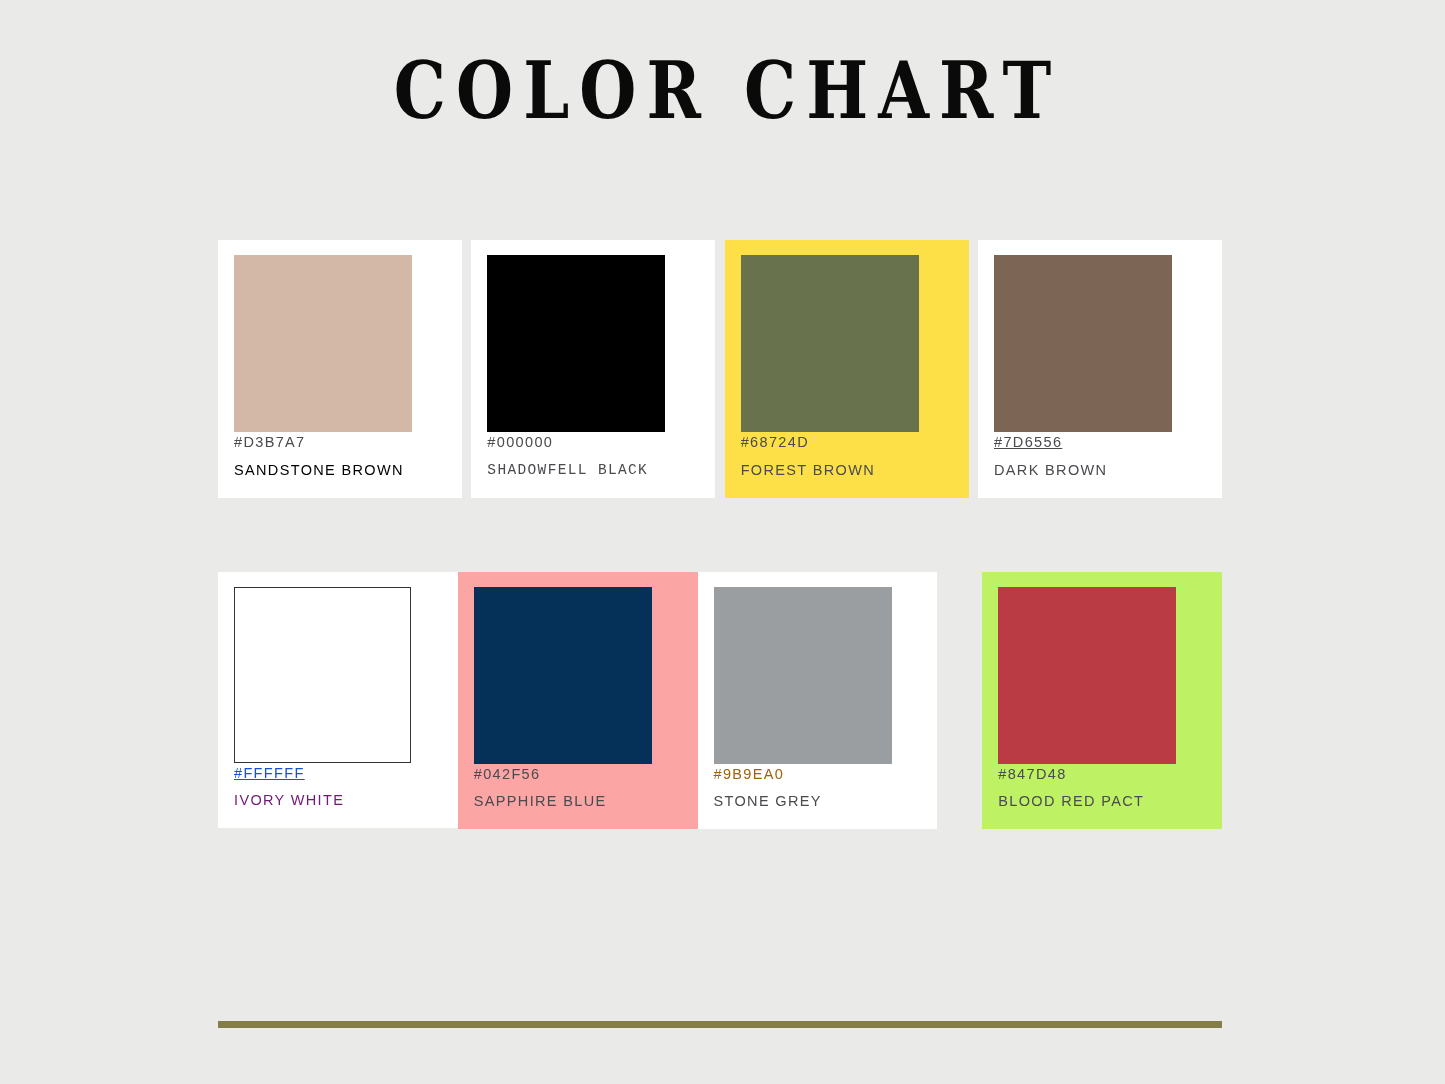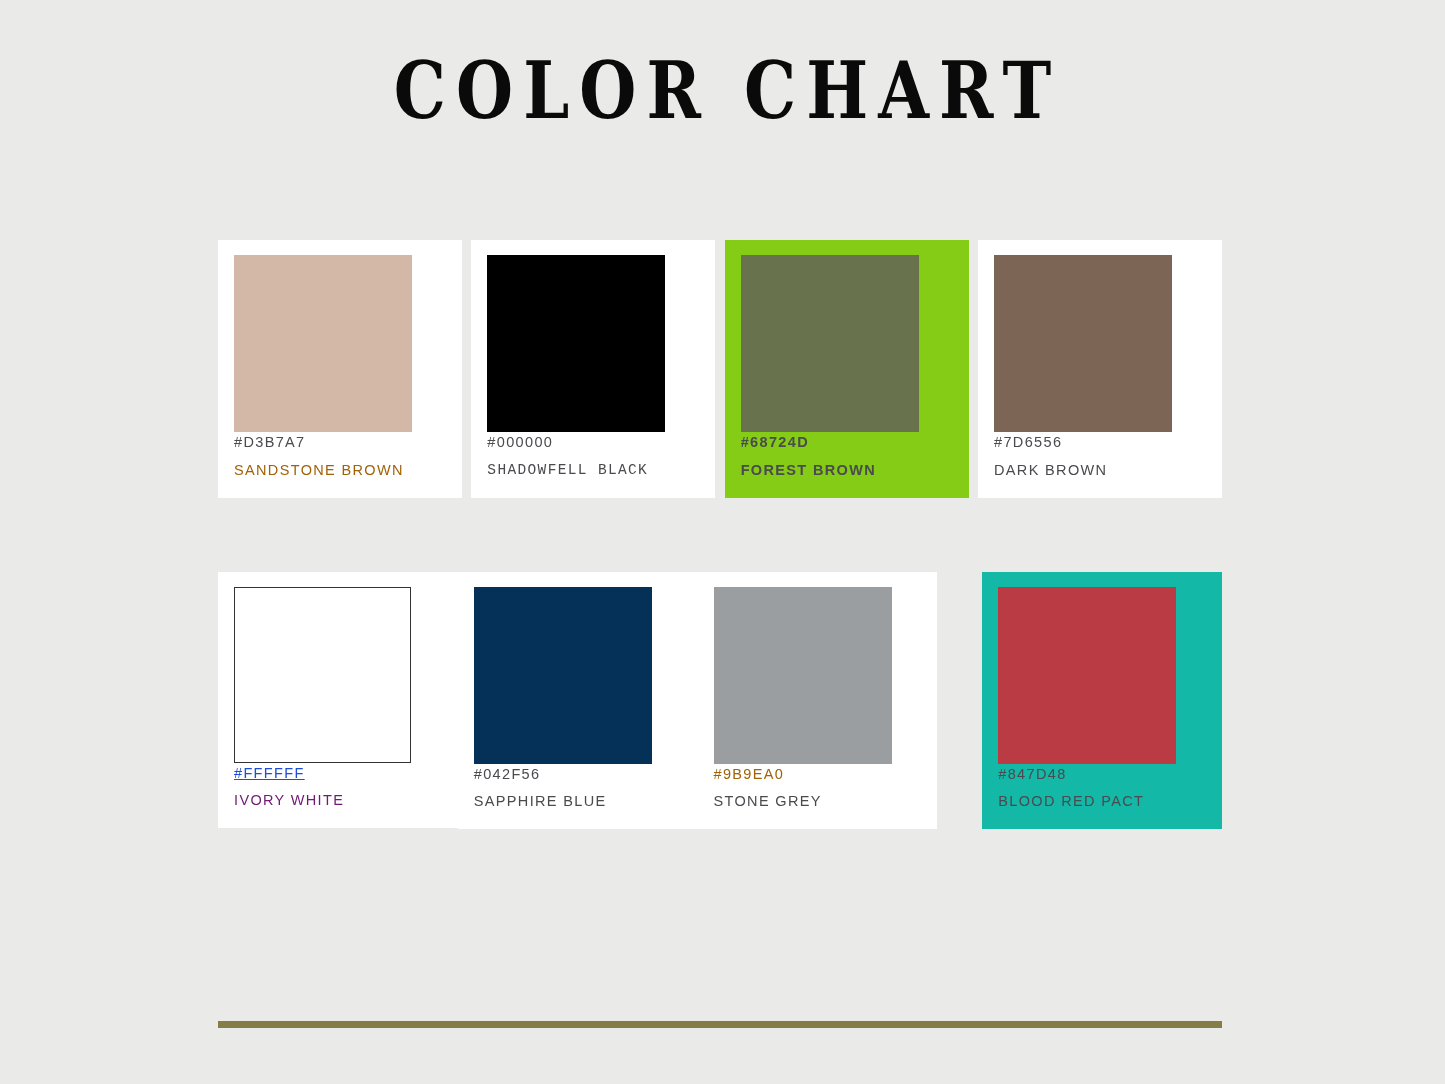--- a/index.html
+++ b/index.html
@@ -117,77 +117,77 @@
   <div class="title">COLOR CHART</div>
 
   <div class="grid">
 
     <div class="row row-1">
 
       <div class="card" style="background-color: rgb(255, 255, 255);">
         <div class="swatch" style="background-color: rgb(211, 183, 167);"></div>
         <div class="meta">
           <div class="hex" style="color: rgb(74, 74, 79);">#D3B7A7</div>
-          <div class="name" style="color: #a16207;">SANDSTONE BROWN</div>
+          <div class="name" style="color: #000000;">SANDSTONE BROWN</div>
         </div>
       </div>
 
       <div class="card" style="background-color: rgb(255, 255, 255);">
         <div class="swatch" style="background-color: rgb(0, 0, 0);"></div>
         <div class="meta">
           <div class="hex" style="color: rgb(74, 74, 79);">#000000</div>
           <div class="name" style="color: rgb(74, 74, 79); font-family: Liberation Mono, monospace;">SHADOWFELL BLACK</div>
         </div>
       </div>
 
-      <div class="card" style="background-color: #84cc16; font-weight: bold;">
+      <div class="card" style="background-color: #fde047;">
         <div class="swatch" style="background-color: rgb(104, 114, 77);"></div>
         <div class="meta">
           <div class="hex" style="color: rgb(74, 74, 79);">#68724D</div>
           <div class="name" style="color: rgb(74, 74, 79);">FOREST BROWN</div>
         </div>
       </div>
 
       <div class="card" style="background-color: rgb(255, 255, 255);">
         <div class="swatch" style="background-color: rgb(125, 101, 86);"></div>
         <div class="meta">
-          <div class="hex" style="color: rgb(74, 74, 79);">#7D6556</div>
+          <div class="hex" style="color: rgb(74, 74, 79); text-decoration: underline;">#7D6556</div>
           <div class="name" style="color: rgb(74, 74, 79);">DARK BROWN</div>
         </div>
       </div>
 
     </div>
 
     <div class="row row-2">
 
       <div class="card" style="background-color: rgb(255, 255, 255);">
         <div class="swatch bordered" style="background-color: rgb(255, 255, 255);"></div>
         <div class="meta">
           <div class="hex" style="color: #1d4ed8; text-decoration: underline;">#FFFFFF</div>
           <div class="name" style="color: #701a75;">IVORY WHITE</div>
         </div>
       </div>
 
-      <div class="card" style="background-color: #ffffff;">
+      <div class="card" style="background-color: #fca5a5;">
         <div class="swatch" style="background-color: rgb(5, 49, 88);"></div>
         <div class="meta">
           <div class="hex" style="color: rgb(74, 74, 79);">#042F56</div>
           <div class="name" style="color: rgb(74, 74, 79);">SAPPHIRE BLUE</div>
         </div>
       </div>
 
       <div class="card" style="background-color: rgb(255, 255, 255);">
         <div class="swatch" style="background-color: rgb(155, 158, 160);"></div>
         <div class="meta">
           <div class="hex" style="color: #a16207;">#9B9EA0</div>
           <div class="name" style="color: rgb(74, 74, 79);">STONE GREY</div>
         </div>
       </div>
 
-      <div class="card" style="background-color: #14b8a6; margin-left: 45px;">
+      <div class="card" style="background-color: #bef264; margin-left: 45px;">
         <div class="swatch" style="background-color: rgb(186, 59, 68);"></div>
         <div class="meta">
           <div class="hex" style="color: rgb(74, 74, 79);">#847D48</div>
           <div class="name" style="color: rgb(74, 74, 79);">BLOOD RED PACT</div>
         </div>
       </div>
 
     </div>
 
   </div>

